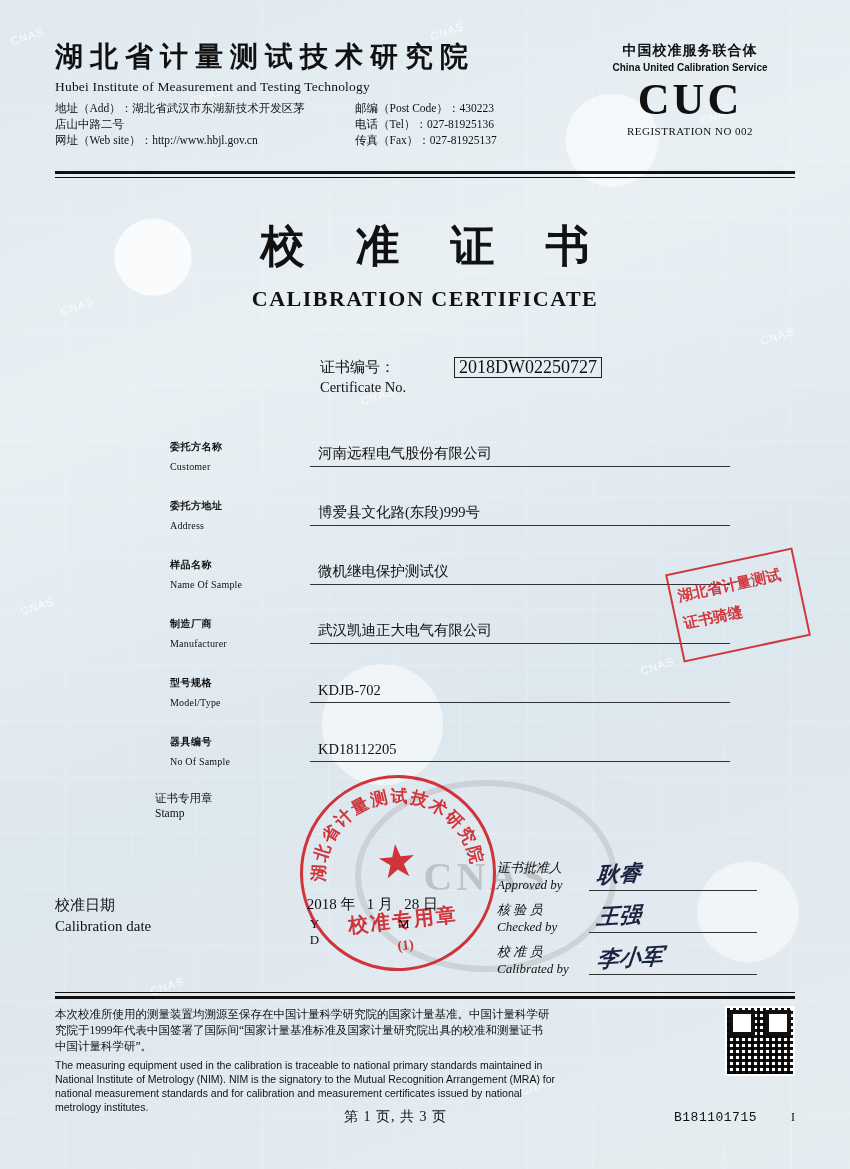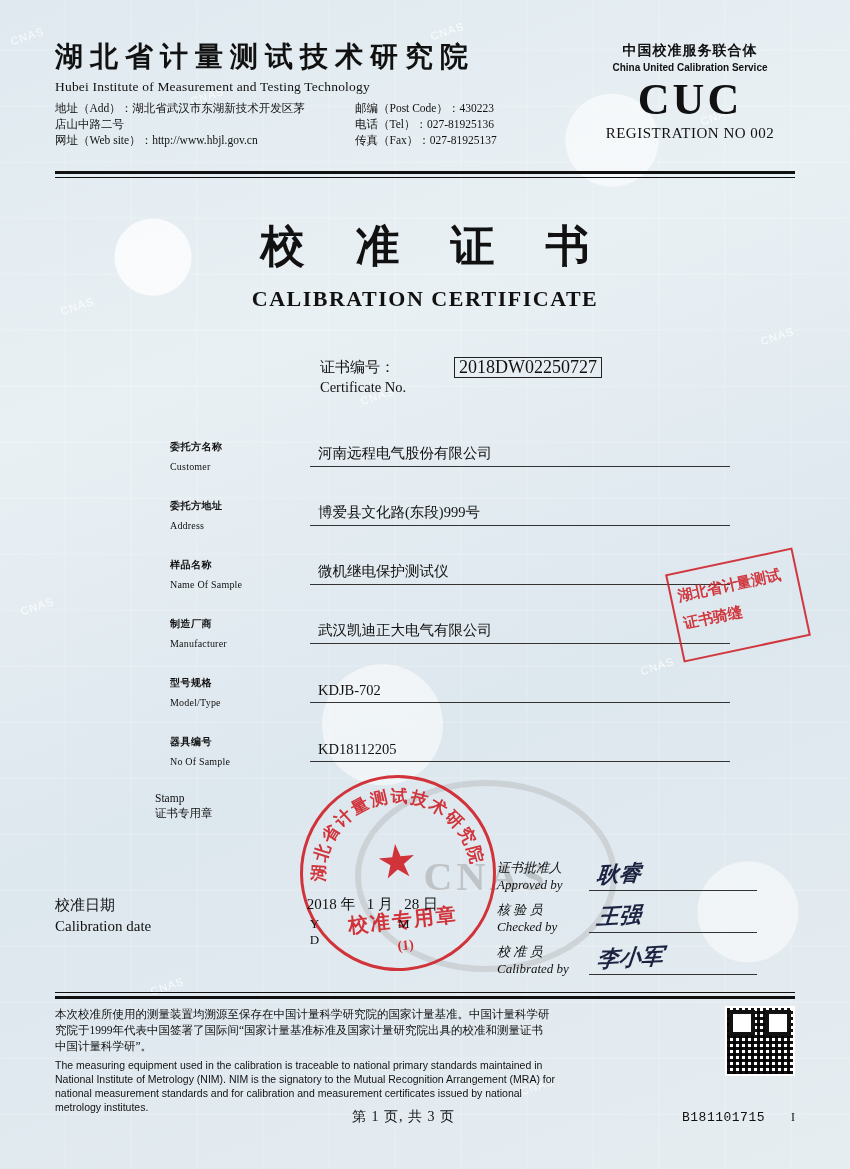--- a/index.html
+++ b/index.html
@@ -127,21 +127,21 @@
     font-family: "Liberation Serif", serif;
     font-size: 44px;
     font-weight: bold;
     letter-spacing: 3px;
     color: #111;
     line-height: 50px;
     margin-top: 2px;
   }
   .cuc-reg {
     font-family: "Liberation Serif", serif;
-    font-size: 15px;
+    font-size: 11px;
     color: #111;
     letter-spacing: 0.5px;
   }
 
   
   .title-zone {
     margin-top: 42px;
     text-align: center;
   }
   .title-cn {
@@ -478,20 +478,21 @@
   .footer-bottom {
     position: absolute;
     left: 0;
     top: 1068px;
     width: 740px;
     display: flex;
     align-items: center;
     font-family: "Liberation Serif", serif;
     font-size: 14px;
     color: #111;
+    gap: 8px;
   }
   .page-num {
     flex: 1;
     text-align: center;
     padding-left: 70px;
     letter-spacing: 1px;
   }
   .doc-serial {
     font-family: Liberation Mono, monospace;
     font-size: 13px;
@@ -629,22 +630,22 @@
         </div>
         <div class="field-value-wrap">
           <div class="field-value">KD18112205</div>
           <div class="field-rule"></div>
         </div>
       </div>
 
     </div>
 
     <div class="stamp-label">
+      <div>证书专用章</div>
       <div>Stamp</div>
-      <div>证书专用章</div>
     </div>
 
     <div class="oval-wm">CNAS</div>
 
     <div class="seal">
       <svg class="seal-arc" viewBox="0 0 190 190">
         <defs>
           <path id="arcpath" d="M 22,110 A 74,74 0 1 1 168,110" fill="none"></path>
         </defs>
         <text>

